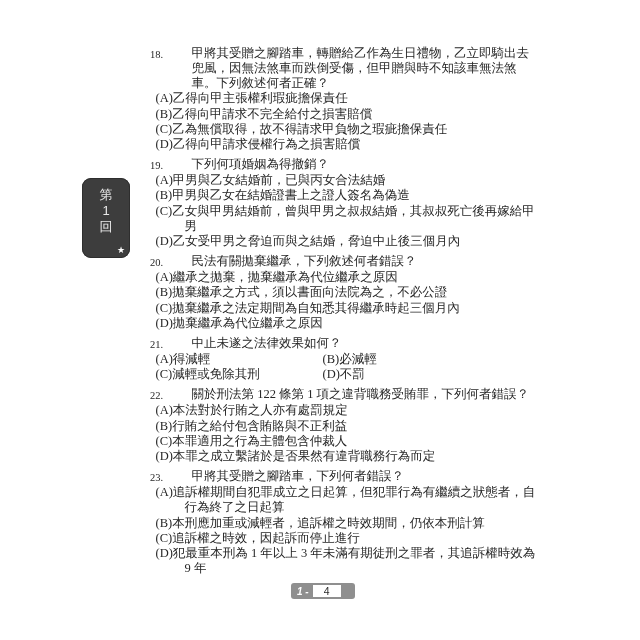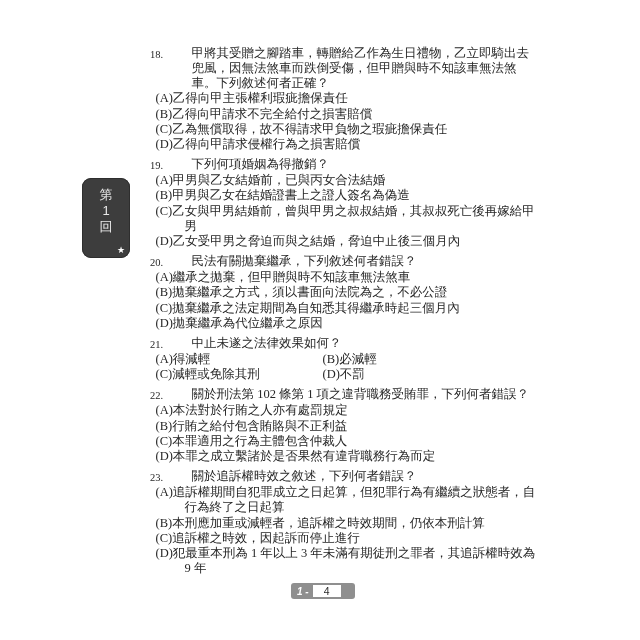--- a/index.html
+++ b/index.html
@@ -157,21 +157,21 @@
         <div class="q-option">(D)乙女受甲男之脅迫而與之結婚，脅迫中止後三個月內</div>
       </div>
     </section>
 
     <section class="question">
       <div class="q-head">
         <span class="q-num">20.</span>
         <span class="q-stem">民法有關拋棄繼承，下列敘述何者錯誤？</span>
       </div>
       <div class="q-options">
-        <div class="q-option">(A)繼承之拋棄，但甲贈與時不知該車無法煞車</div>
+        <div class="q-option">(A)繼承之拋棄，拋棄繼承為代位繼承之原因</div>
         <div class="q-option">(B)拋棄繼承之方式，須以書面向法院為之，不必公證</div>
         <div class="q-option">(C)拋棄繼承之法定期間為自知悉其得繼承時起三個月內</div>
         <div class="q-option">(D)拋棄繼承為代位繼承之原因</div>
       </div>
     </section>
 
     <section class="question">
       <div class="q-head">
         <span class="q-num">21.</span>
         <span class="q-stem">中止未遂之法律效果如何？</span>
@@ -180,34 +180,34 @@
         <div class="q-option">(A)得減輕</div>
         <div class="q-option">(B)必減輕</div>
         <div class="q-option">(C)減輕或免除其刑</div>
         <div class="q-option">(D)不罰</div>
       </div>
     </section>
 
     <section class="question">
       <div class="q-head">
         <span class="q-num">22.</span>
-        <span class="q-stem">關於刑法第 102 條第 1 項之違背職務受賄罪，下列何者錯誤？</span>
+        <span class="q-stem">關於刑法第 122 條第 1 項之違背職務受賄罪，下列何者錯誤？</span>
       </div>
       <div class="q-options">
         <div class="q-option">(A)本法對於行賄之人亦有處罰規定</div>
         <div class="q-option">(B)行賄之給付包含賄賂與不正利益</div>
         <div class="q-option">(C)本罪適用之行為主體包含仲裁人</div>
         <div class="q-option">(D)本罪之成立繫諸於是否果然有違背職務行為而定</div>
       </div>
     </section>
 
     <section class="question">
       <div class="q-head">
         <span class="q-num">23.</span>
-        <span class="q-stem">關於追訴權時效之敘述，下列何者錯誤？</span>
+        <span class="q-stem">甲將其受贈之腳踏車，下列何者錯誤？</span>
       </div>
       <div class="q-options">
         <div class="q-option">(A)追訴權期間自犯罪成立之日起算，但犯罪行為有繼續之狀態者，自行為終了之日起算</div>
         <div class="q-option">(B)本刑應加重或減輕者，追訴權之時效期間，仍依本刑計算</div>
         <div class="q-option">(C)追訴權之時效，因起訴而停止進行</div>
         <div class="q-option">(D)犯最重本刑為 1 年以上 3 年未滿有期徒刑之罪者，其追訴權時效為 9 年</div>
       </div>
     </section>
 
   </main>

